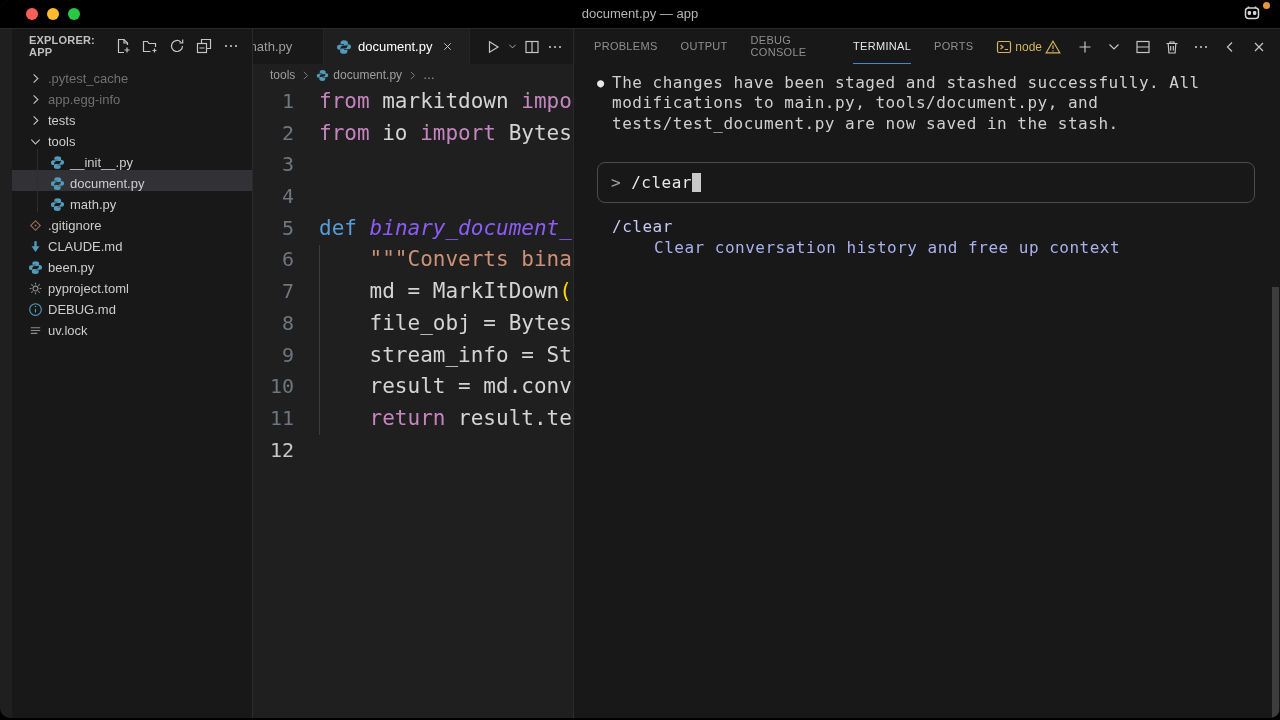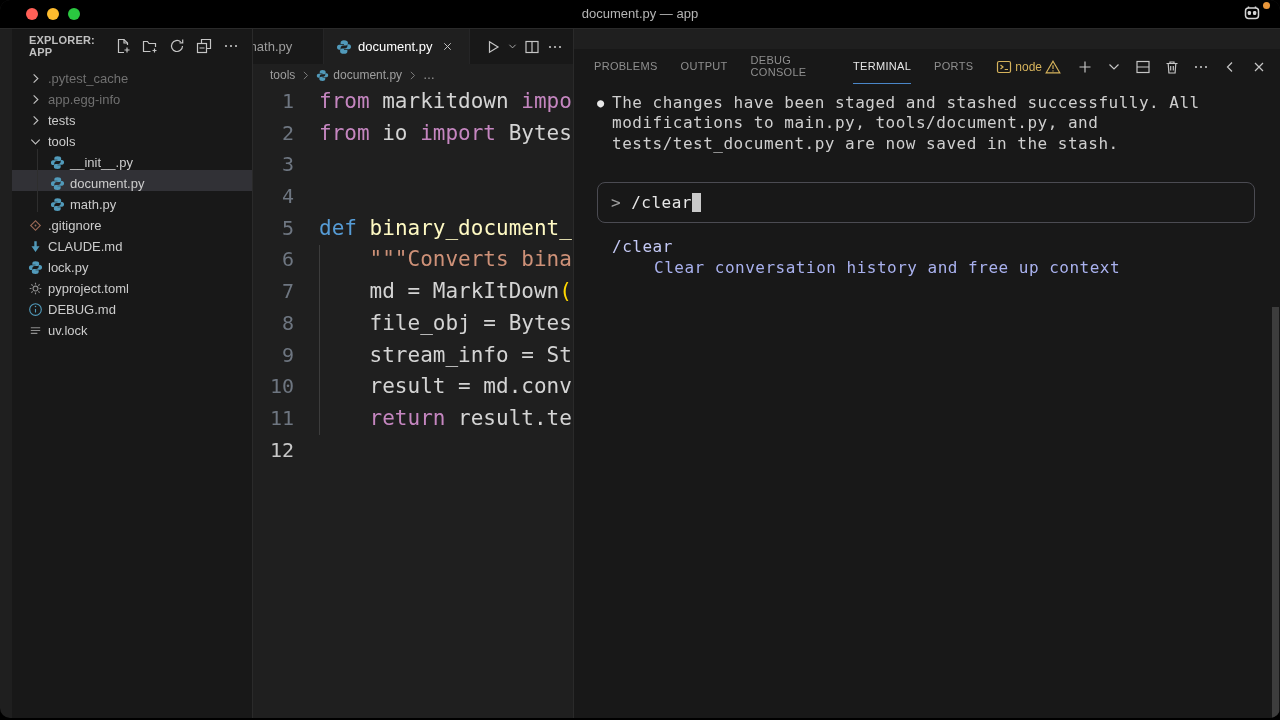--- a/index.html
+++ b/index.html
@@ -60,27 +60,27 @@
   .breadcrumbs .icon svg{width:13px;height:13px;}
   
   .code{flex:1;position:relative;overflow:hidden;font-family:"DejaVu Sans Mono","Liberation Mono",monospace;
     font-size:21px;line-height:31.7px;white-space:pre;color:#d4d4d4;}
   .code-line{height:31.7px;display:flex;}
   .ln{display:inline-block;width:41px;text-align:right;color:#6e7681;flex:0 0 auto;font-size:20px;}
   .ln.active{color:#c8c8c8;}
   .lc{margin-left:25px;}
   .tok-kw{color:#c586c0;}
   .tok-def{color:#569cd6;}
-  .tok-fn{color:#fef9c3;}
+  .tok-fn{color:#8b5cf6;font-style:italic;}
   .tok-str{color:#ce9178;}
   .tok-fg{color:#d4d4d4;}
   .tok-par{color:#ffd700;}
   .indent-guide{position:absolute;left:66px;width:1px;background:#3c3c3c;}
   
-  .panel{flex:1;background:#181818;display:flex;flex-direction:column;min-width:0;position:relative;margin-top:20px;}
+  .panel{flex:1;background:#181818;display:flex;flex-direction:column;min-width:0;position:relative;}
   .panel-tabs{height:35px;flex:0 0 auto;display:flex;align-items:stretch;padding:0 10px 0 20px;}
   .ptab{font-size:11px;color:#8f8f8f;margin-right:23px;display:flex;align-items:center;
     border-bottom:1px solid transparent;letter-spacing:.3px;cursor:default;}
   .ptab.active{color:#e7e7e7;border-bottom-color:#4a86c8;}
   .panel-actions{margin-left:auto;display:flex;align-items:center;gap:7px;color:#c5c5c5;}
   .proc-group{display:flex;align-items:center;gap:3px;margin-right:6px;}
   .proc-label{font-size:12px;}
   .panel-body{flex:1;position:relative;font-family:"DejaVu Sans Mono","Liberation Mono",monospace;
     font-size:16px;letter-spacing:.5px;color:#cfcfcf;padding:9px 25px 0 23px;}
   .msg{display:flex;}
@@ -281,21 +281,21 @@
             <span class="tw">
               <span class="icon">
                 <svg viewBox="0 0 16 16" fill="none" stroke="currentColor" stroke-width="1.2">
                   <g fill="#519aba" stroke="none">
                     <path d="M7.9 1.2c-2.1 0-3.3.9-3.3 2.4v1.5H8v.6H3.2C1.8 5.7 1 6.8 1 8.2s.8 2.5 2.2 2.5h1.4V8.9c0-1.3 1.1-2.4 2.5-2.4H10c1.1 0 1.9-.9 1.9-2V3.6c0-1.5-1.2-2.4-4-2.4z"></path>
                     <path d="M8.1 14.8c2.1 0 3.3-.9 3.3-2.4v-1.5H8v-.6h4.8c1.4 0 2.2-1.1 2.2-2.5s-.8-2.5-2.2-2.5h-1.4v1.8c0 1.3-1.1 2.4-2.5 2.4H6c-1.1 0-1.9.9-1.9 2v.9c0 1.5 1.2 2.4 4 2.4z"></path>
                   </g>
                 </svg>
               </span>
             </span>
-            <span class="tree-label">lock.py</span>
+            <span class="tree-label">been.py</span>
           </div>
           <div class="tree-row">
             <span class="tw">
               <span class="icon">
                 <svg viewBox="0 0 16 16" fill="none" stroke="currentColor" stroke-width="1.2">
                   <g stroke="#8f8f8f">
                     <circle cx="8" cy="8" r="2.6"></circle>
                     <path d="M8 1.8v1.9M8 12.3v1.9M1.8 8h1.9M12.3 8h1.9M3.6 3.6 5 5M11 11l1.4 1.4M12.4 3.6 11 5M5 11l-1.4 1.4"></path>
                   </g>
                 </svg>

